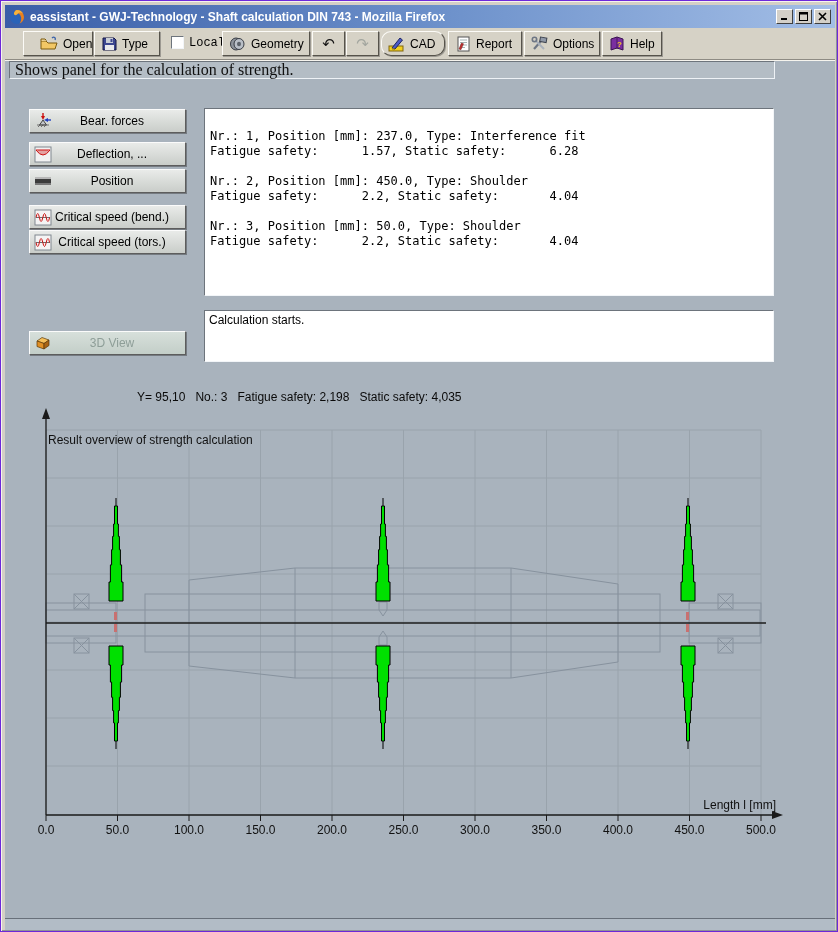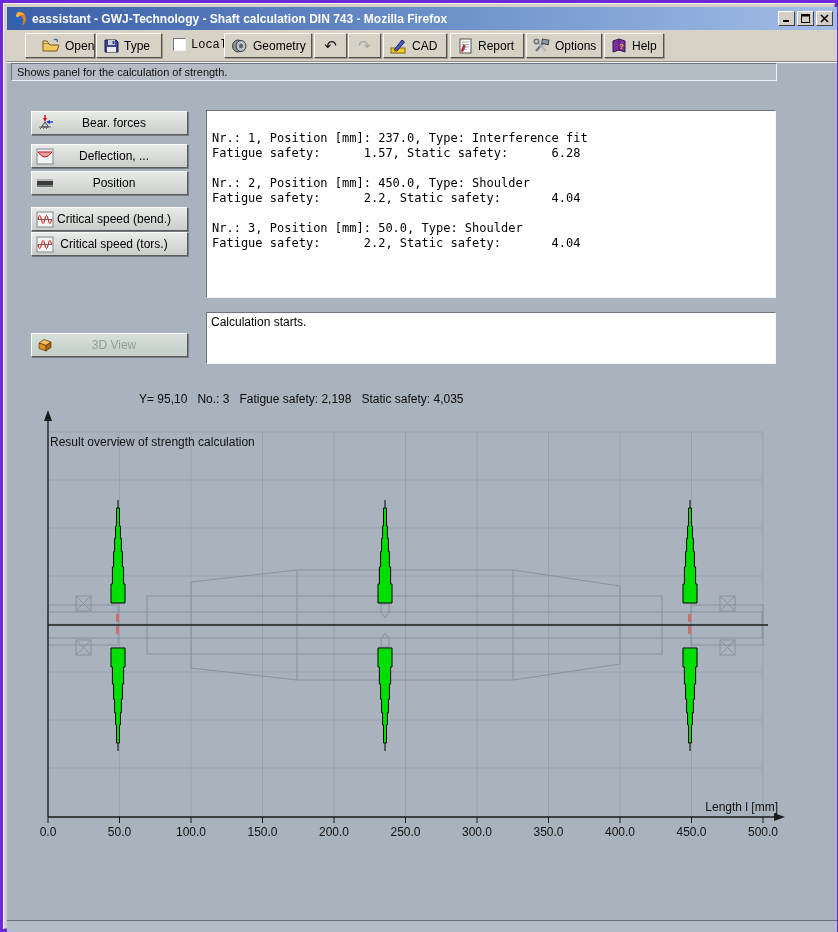--- a/index.html
+++ b/index.html
@@ -1,19 +1,19 @@
 <!DOCTYPE html>
 <html><head>
 <meta charset="utf-8">
 <style>
   * { margin:0; padding:0; box-sizing:border-box; }
   html,body { width:838px; height:932px; overflow:hidden; background:#c8ccd0;
               font-family:"Liberation Sans", sans-serif; }
   #window { position:relative; width:838px; height:932px; background:#d4d0c6;
-            border:3px solid #6d28d9;
+            border:1px solid #6d28d9;
             box-shadow: inset 1px 1px 0 #f6f4ee, inset -1px -1px 0 #8e9296; }
   .abs { position:absolute; }
 
   
   #titlebar { left:4px; top:4px; width:830px; height:23px;
               background:linear-gradient(to right,#3a5ea8,#6f93cc 55%,#a3bee6);
               display:flex; align-items:center; }
   #title-text { color:#fff; font-size:12px; font-weight:bold; margin-left:5px;
                 white-space:nowrap; }
   .winbtn { width:17px; height:15px; background:#d4d0c8;
@@ -38,21 +38,21 @@
   #local-check { position:absolute; left:166px; top:8px; width:13px; height:13px;
                  background:#fff; border-top:1px solid #6d747c; border-left:1px solid #6d747c;
                  border-bottom:1px solid #f2f5f8; border-right:1px solid #f2f5f8; }
   #local-label { position:absolute; left:184px; top:8px; font-size:12px;font-family:Liberation Mono, monospace; }
 
   
   #main { left:4px; top:60px; width:830px; height:857px; background:#a9b3bd; }
   #infobar { left:8px; top:60px; width:766px; height:18px; background:#b4bdc5;
              border-top:1px solid #6d747c; border-left:1px solid #6d747c;
              border-bottom:1px solid #eef2f6; border-right:1px solid #eef2f6;
-             font-size:11px; line-height:16px; padding-left:5px; color:#101010; }
+             font-size:16px; line-height:16px; padding-left:5px; color:#101010;font-family:Liberation Serif, serif; }
 
   
   .sbtn { left:28px; width:157px; height:24px;
           background:linear-gradient(#e9ebe9,#c9cdc9);
           border-top:1px solid #fbfbfb; border-left:1px solid #fbfbfb;
           border-right:1px solid #5d5d5d; border-bottom:1px solid #5d5d5d;
           box-shadow:1px 1px 0 rgba(40,40,40,.4);
           display:flex; align-items:center; font-size:12px; color:#000; }
   .sbtn .sicon { width:20px; height:18px; margin-left:3px; display:flex;
                  align-items:center; justify-content:center; }
@@ -142,21 +142,21 @@
         <ellipse cx="10" cy="8" rx="2" ry="2.3" fill="#5c626a"></ellipse>
       </svg>
       <span>Geometry</span>
     </div>
     <div class="tbtn" style="left:307px;width:33px;justify-content:center;">
       <span id="undo-glyph">↶</span>
     </div>
     <div class="tbtn" style="left:341px;width:33px;justify-content:center;">
       <span id="redo-glyph">↷</span>
     </div>
-    <div class="tbtn" style="left:376px;width:64px;">
+    <div class="tbtn" style="left:376px;width:64px;border-radius:10px;">
       <svg width="17" height="16" viewBox="0 0 17 16">
         <rect x="1" y="10" width="14" height="5" fill="#f2d020" stroke="#80660e"></rect>
         <path d="M4 12L12 2l2.5 2L7 13z" fill="#4a5ac8" stroke="#1e2660"></path>
         <path d="M4 12l3 1-2 1z" fill="#f8e070" stroke="#80660e" stroke-width=".6"></path>
       </svg>
       <span>CAD</span>
     </div>
     <div class="tbtn" style="left:443px;width:74px;">
       <svg width="16" height="16" viewBox="0 0 16 16">
         <rect x="3" y="1" width="11" height="14" fill="#fff" stroke="#555"></rect>

